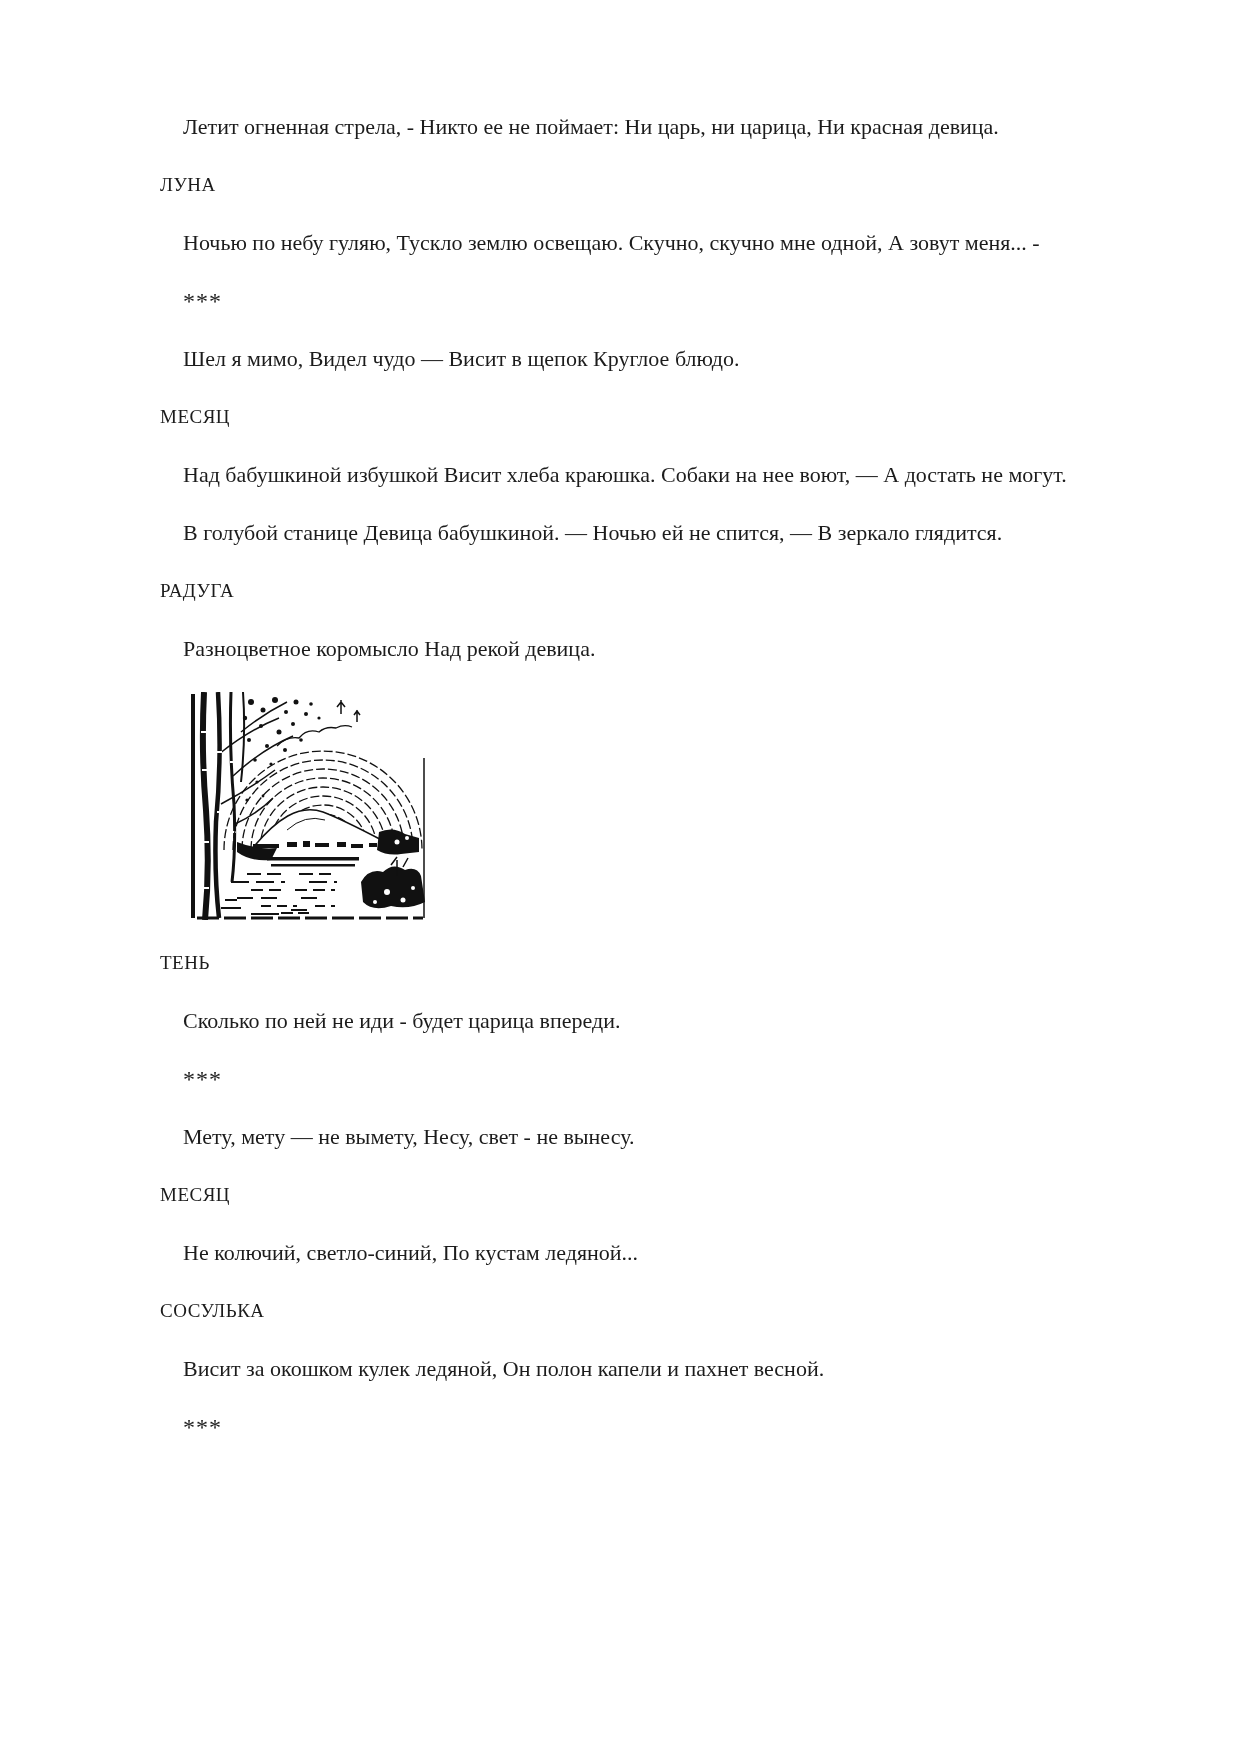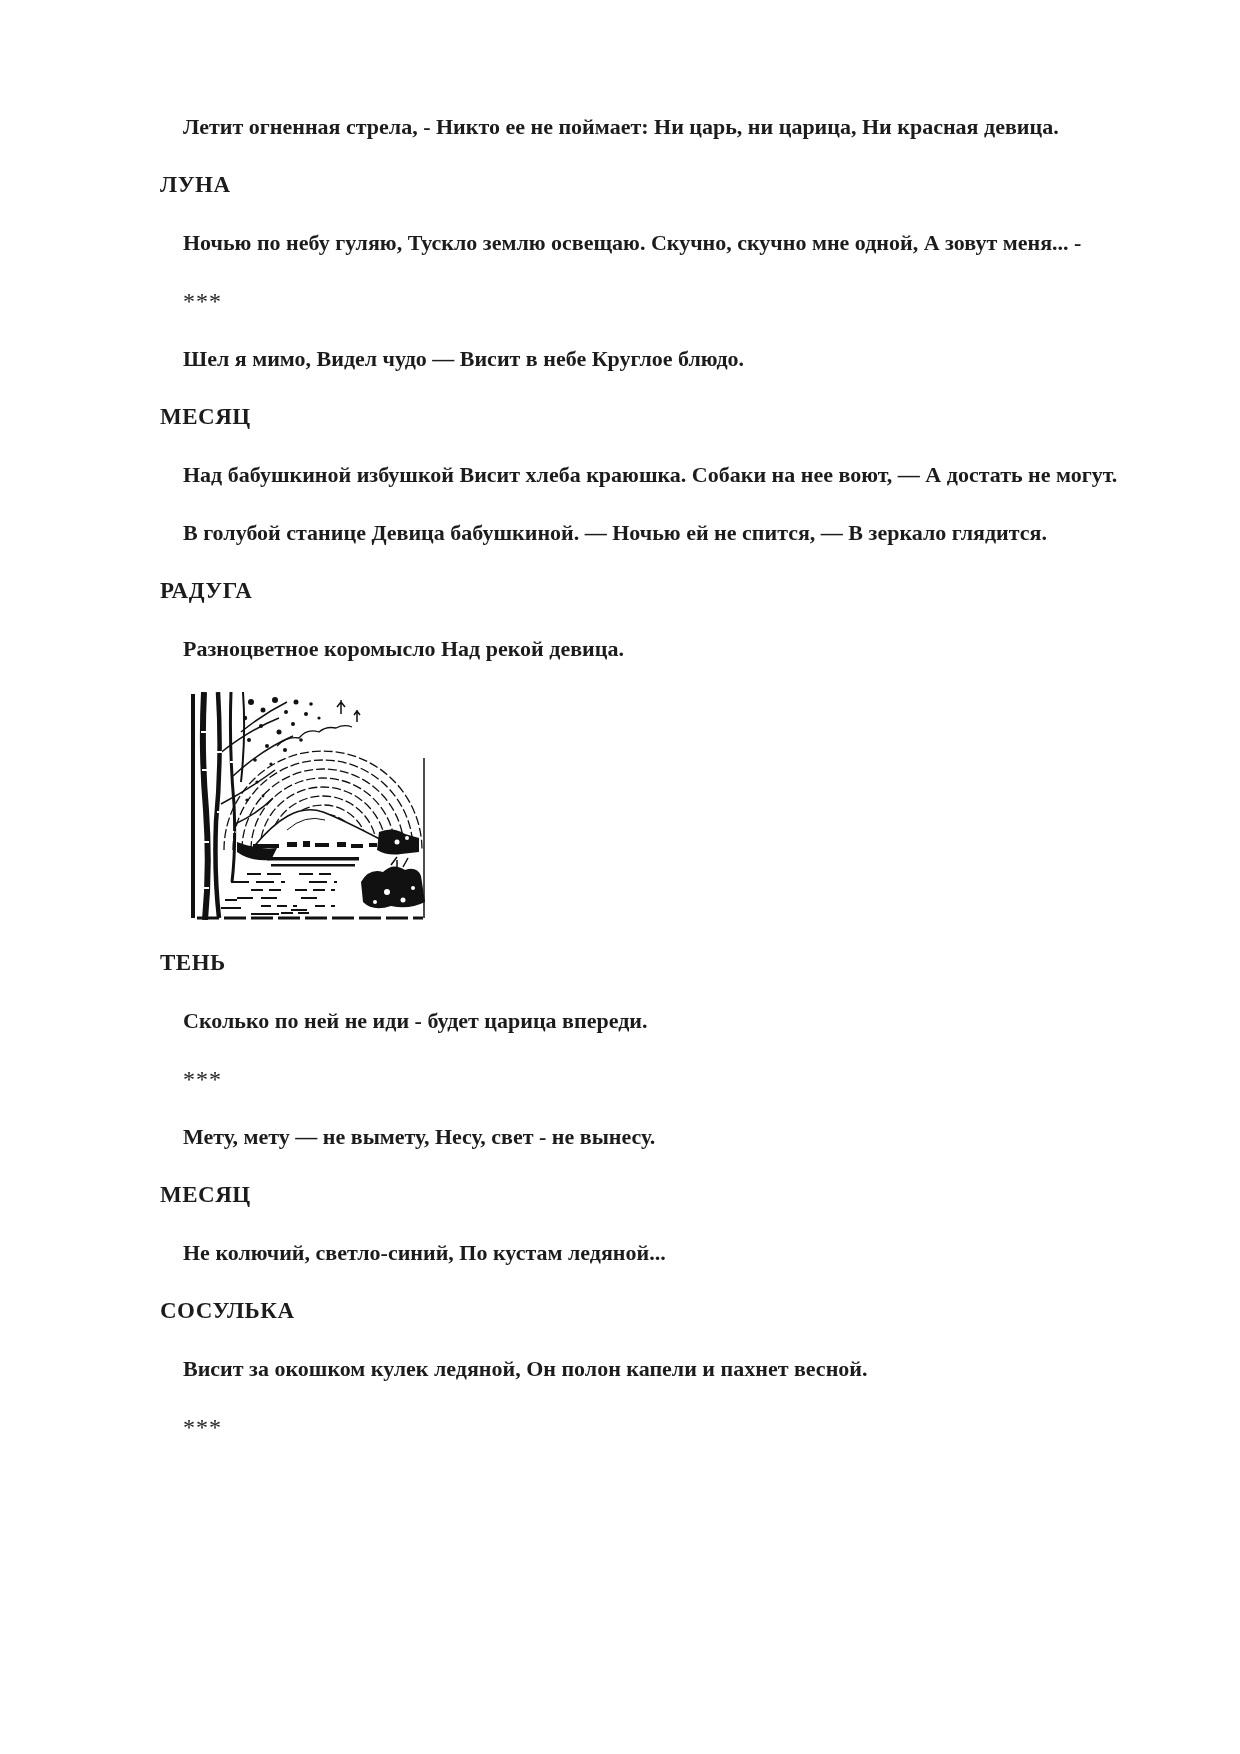--- a/index.html
+++ b/index.html
@@ -16,26 +16,25 @@
     width: 1240px;
     height: 1754px;
     padding: 112px 93px 0 160px;
   }
   .para {
     font-size: 22px;
     line-height: 30px;
     margin: 0 0 28px 0;
     text-indent: 23px;
     text-align: justify;
-    font-weight: bold;
   }
   .heading {
-    font-size: 23px;
+    font-size: 19px;
     line-height: 30px;
-    font-weight: bold;
+    font-weight: normal;
     letter-spacing: 0.5px;
     margin: 0 0 28px 0;
   }
   .sep {
     font-size: 24px;
     line-height: 30px;
     margin: 0 0 28px 0;
     text-indent: 23px;
     letter-spacing: 1px;
   }
@@ -52,21 +51,21 @@
 <div class="page">
 
   <p class="para">Летит огненная стрела, - Никто ее не поймает: Ни царь, ни царица, Ни красная девица.</p>
 
   <p class="heading">ЛУНА</p>
 
   <p class="para">Ночью по небу гуляю, Тускло землю освещаю. Скучно, скучно мне одной, А зовут меня... -</p>
 
   <p class="sep">***</p>
 
-  <p class="para">Шел я мимо, Видел чудо — Висит в небе Круглое блюдо.</p>
+  <p class="para">Шел я мимо, Видел чудо — Висит в щепок Круглое блюдо.</p>
 
   <p class="heading">МЕСЯЦ</p>
 
   <p class="para">Над бабушкиной избушкой Висит хлеба краюшка. Собаки на нее воют, — А достать не могут.</p>
 
   <p class="para">В голубой станице Девица бабушкиной. — Ночью ей не спится, — В зеркало глядится.</p>
 
   <p class="heading">РАДУГА</p>
 
   <p class="para">Разноцветное коромысло Над рекой девица.</p>

